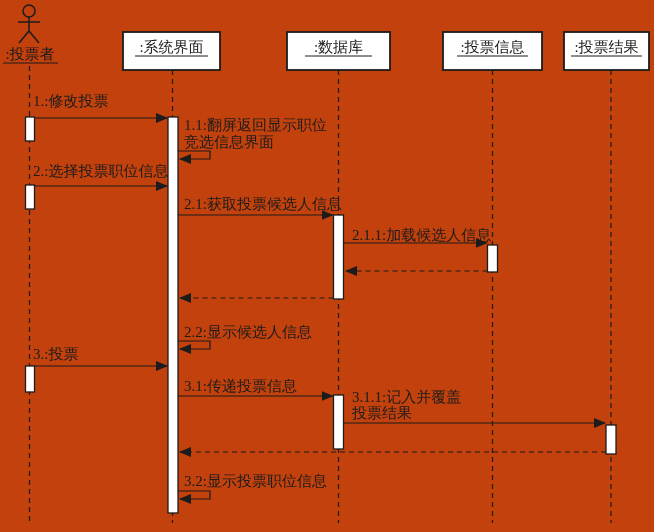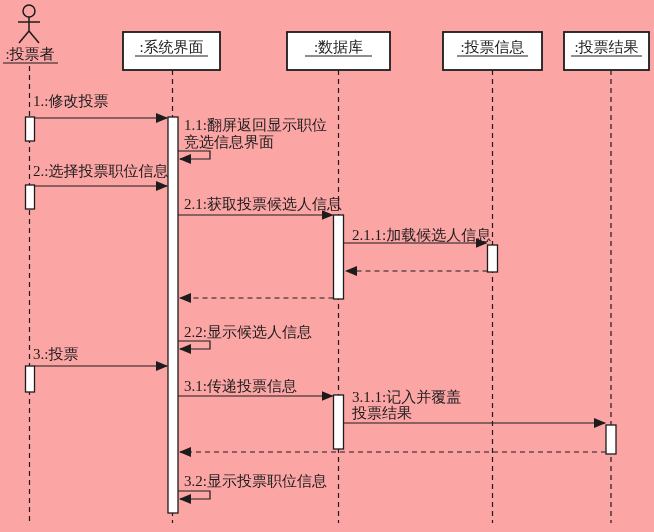--- a/index.html
+++ b/index.html
@@ -1,17 +1,17 @@
 <!DOCTYPE html>
 <html><head>
 <meta charset="utf-8">
 <style>
   html,body{margin:0;padding:0;background:#fff;}
   #stage{
-    position:relative;width:654px;height:532px;background:#fca5a5;overflow:hidden;
+    position:relative;width:654px;height:532px;background:#c2410c;overflow:hidden;
     font-family:"Liberation Serif","DejaVu Serif",serif;
   }
   svg{display:block}
   svg text{
     font-family:"Liberation Serif","DejaVu Serif",serif;
     font-size:15px;fill:#1c1c1c;
   }
   svg text.obj-name{font-size:15px;}
   .lifeline{stroke:#1c1c1c;stroke-width:1.2;stroke-dasharray:5 4;fill:none;}
   .boxr{fill:#ffffff;stroke:#1c1c1c;stroke-width:1.8;}

